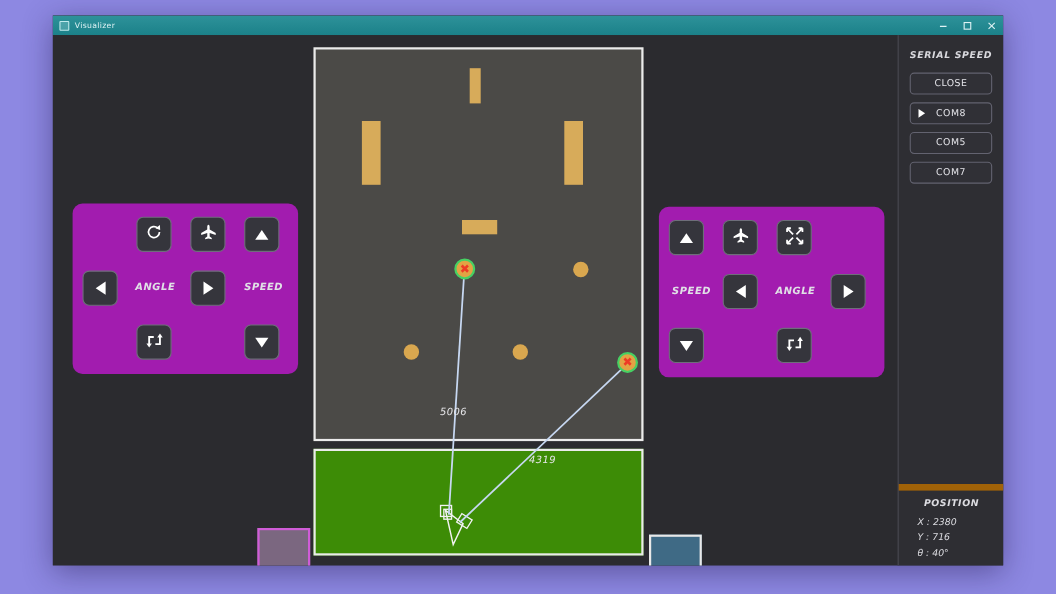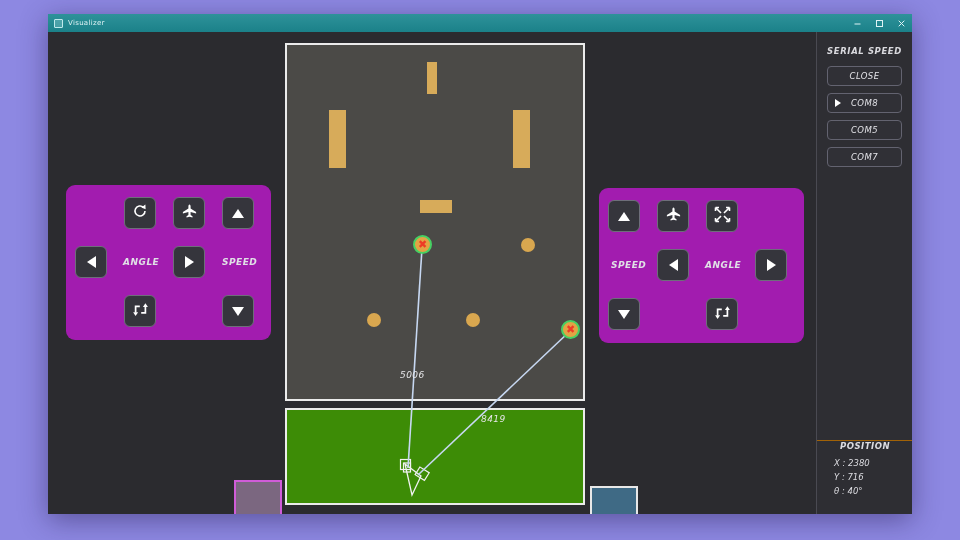--- a/index.html
+++ b/index.html
@@ -60,34 +60,34 @@
     font-size: 8.5px; font-style: italic; font-weight: bold;
     color: #d9d9de; letter-spacing: .6px;
   }
   .sb-buttons { margin-top: 10px; padding: 0 10px; }
   .sb-btn {
     position: relative;
     height: 20px; margin-bottom: 7px;
     border: 1px solid #636370; border-radius: 4px;
     background: #303036;
     display: flex; align-items: center; justify-content: center;
-    font-size: 8.5px; font-style: italic; color: #e3e3e8;
+    font-size: 8.5px; color: #e3e3e8;
     letter-spacing: .4px;
   }
   .sb-btn .play {
     position: absolute; left: 7px; top: 50%; transform: translateY(-50%);
     width: 0; height: 0;
     border-left: 6px solid #ffffff;
     border-top: 4px solid transparent;
     border-bottom: 4px solid transparent;
   }
   .position-panel {
     position: absolute; left: 0; bottom: 0; width: 96px; height: 74px;
-    border-top: 1px solid #a16207;
-    padding-top: 0;
+    border-top: 6px solid #a16207;
+    padding-top: 7px;
   }
   .pos-title {
     text-align: center; font-size: 8.5px; font-style: italic; font-weight: bold;
     color: #dcdce1; letter-spacing: .5px; margin-bottom: 5px;
   }
   .pos-row {
     font-size: 8.5px; font-style: italic; color: #dcdce1;
     padding-left: 17px; line-height: 14px;
   }
 
@@ -216,21 +216,21 @@
         <div id="markers-layer">
             <div class="marker" style="left: 128px; top: 192px; border-color: rgb(70, 209, 99); background: rgb(226, 163, 68);">
               <span class="x" style="color: rgb(238, 59, 38);">✖</span>
             </div>
             <div class="marker" style="left: 276px; top: 277px; border-color: rgb(70, 209, 99); background: rgb(226, 163, 68);">
               <span class="x" style="color: rgb(238, 59, 38);">✖</span>
             </div>
           </div>
         <div id="labels-layer">
             <div class="lbl" style="left: 115px; top: 327px;">5006</div>
-            <div class="lbl" style="left: 196px; top: 371px;">8419</div>
+            <div class="lbl" style="left: 196px; top: 371px;">4319</div>
           </div>
       </div>
 
       <div class="pad pad-left">
         <div class="key" style="left:58px;top:12px;">
           <span>
             <svg width="16" height="16" viewBox="0 0 16 16">
               <path d="M13 8a5 5 0 1 1-1.6-3.7" fill="none" stroke="#fff" stroke-width="1.6"></path>
               <polygon points="13.4,1.6 13.6,6.2 9.3,4.6" fill="#fff"></polygon>
             </svg>

